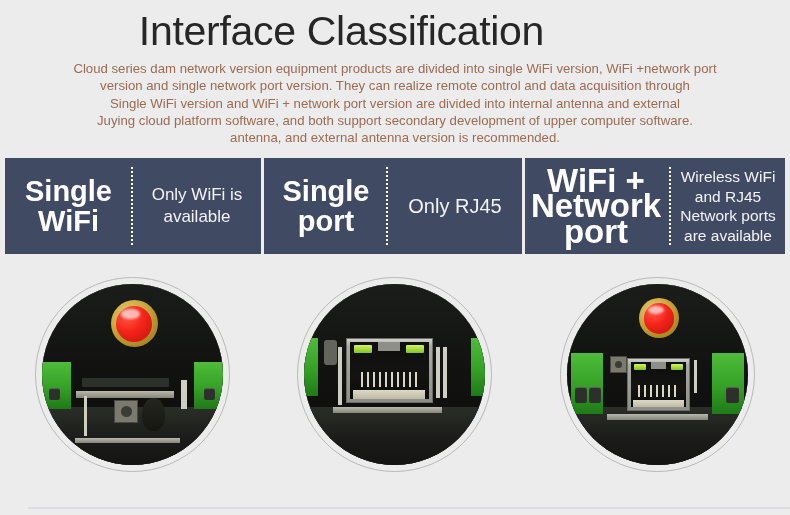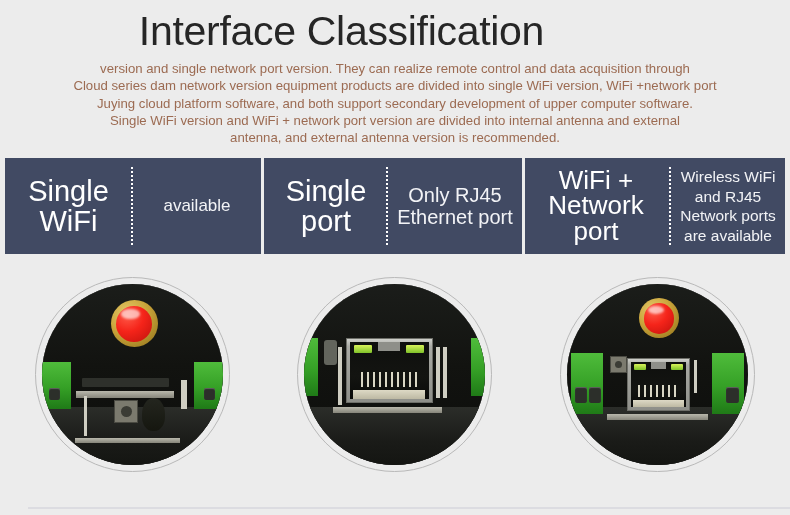--- a/index.html
+++ b/index.html
@@ -57,40 +57,40 @@
     height: 96px;
     box-sizing: border-box;
     overflow: hidden;
   }
   .banner-panel.p1 { width: 256px; }
   .banner-panel.p2 { width: 258px; }
   .banner-panel.p3 { width: 260px; }
 
   .panel-title {
     color: #ffffff;
-    font-weight: normal;
+    font-weight: bold;
     text-align: center;
     flex: 0 0 auto;
     box-sizing: border-box;
   }
   .p1 .panel-title {
     width: 121px;
     font-size: 29px;
     line-height: 30px;
     padding-left: 6px;
   }
   .p2 .panel-title {
     width: 118px;
     font-size: 29px;
     line-height: 30px;
     padding-left: 6px;
   }
   .p3 .panel-title {
     width: 142px;
-    font-size: 26px;
+    font-size: 33px;
     line-height: 25.5px;
     padding-left: 0;
   }
 
   .panel-divider {
     flex: 0 0 auto;
     width: 2px;
     height: 78px;
     background-image: linear-gradient(
       to bottom,
@@ -300,49 +300,49 @@
     height: 2px;
     background: #dcdce1;
   }
 </style>
 </head>
 <body>
 
 <div id="page-title">Interface Classification</div>
 
 <div id="intro-paragraph">
+  <span class="ln">Cloud series dam network version equipment products are divided into single WiFi version, WiFi +network port</span>
   <span class="ln">version and single network port version. They can realize remote control and data acquisition through</span>
-  <span class="ln">Cloud series dam network version equipment products are divided into single WiFi version, WiFi +network port</span>
+  <span class="ln">Single WiFi version and WiFi + network port version are divided into internal antenna and external</span>
   <span class="ln">Juying cloud platform software, and both support secondary development of upper computer software.</span>
-  <span class="ln">Single WiFi version and WiFi + network port version are divided into internal antenna and external</span>
   <span class="ln">antenna, and external antenna version is recommended.</span>
 </div>
 
 <div id="banner-row">
 
   <div class="banner-panel p1">
     <div class="panel-title">
       <div>Single</div>
       <div>WiFi</div>
     </div>
     <div class="panel-divider"></div>
     <div class="panel-desc">
+      <div>Only WiFi is</div>
       <div>available</div>
     </div>
   </div>
 
   <div class="banner-panel p2">
     <div class="panel-title">
       <div>Single</div>
       <div>port</div>
     </div>
     <div class="panel-divider"></div>
     <div class="panel-desc">
       <div>Only RJ45</div>
-      <div>Ethernet port</div>
     </div>
   </div>
 
   <div class="banner-panel p3">
     <div class="panel-title">
       <div>WiFi +</div>
       <div>Network</div>
       <div>port</div>
     </div>
     <div class="panel-divider"></div>

